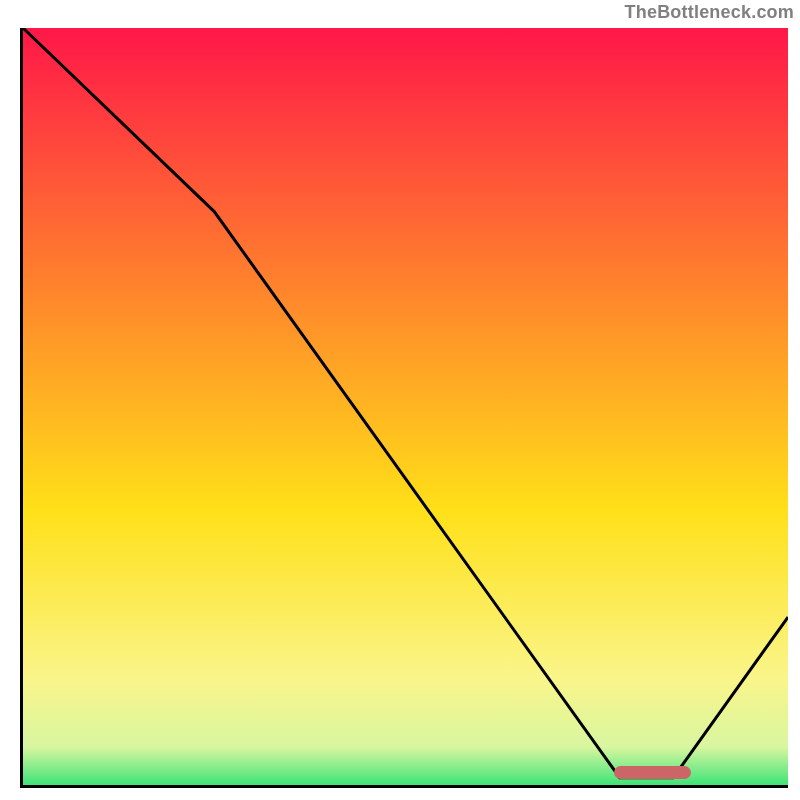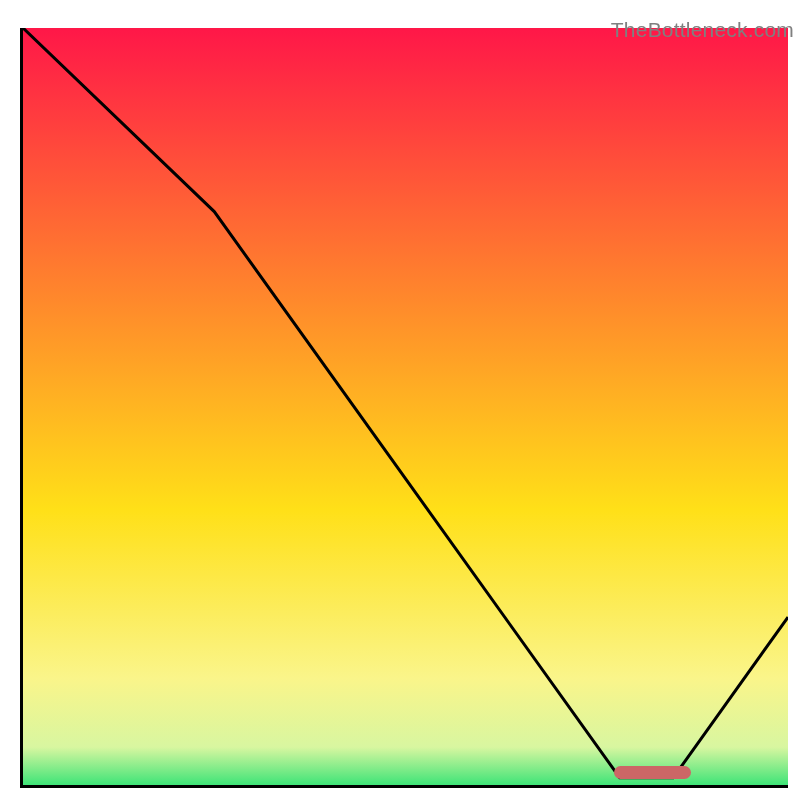--- a/index.html
+++ b/index.html
@@ -11,26 +11,26 @@
     background: #fff;
     font-family: Arial, Helvetica, sans-serif;
   }
   .chart-wrap {
     position: relative;
     width: 800px;
     height: 800px;
   }
   .attribution {
     position: absolute;
-    top: 18px;
+    top: 2px;
     right: 6px;
     color: #808080;
-    font-size: 21px;
+    font-size: 18px;
     letter-spacing: 0.2px;
-    font-weight: 400;
+    font-weight: 700;
     z-index: 30;
   }
   .plot-area {
     position: absolute;
     left: 20px;
     top: 28px;
     width: 768px;
     height: 760px;
     border-left: 3px solid #000;
     border-bottom: 3px solid #000;

